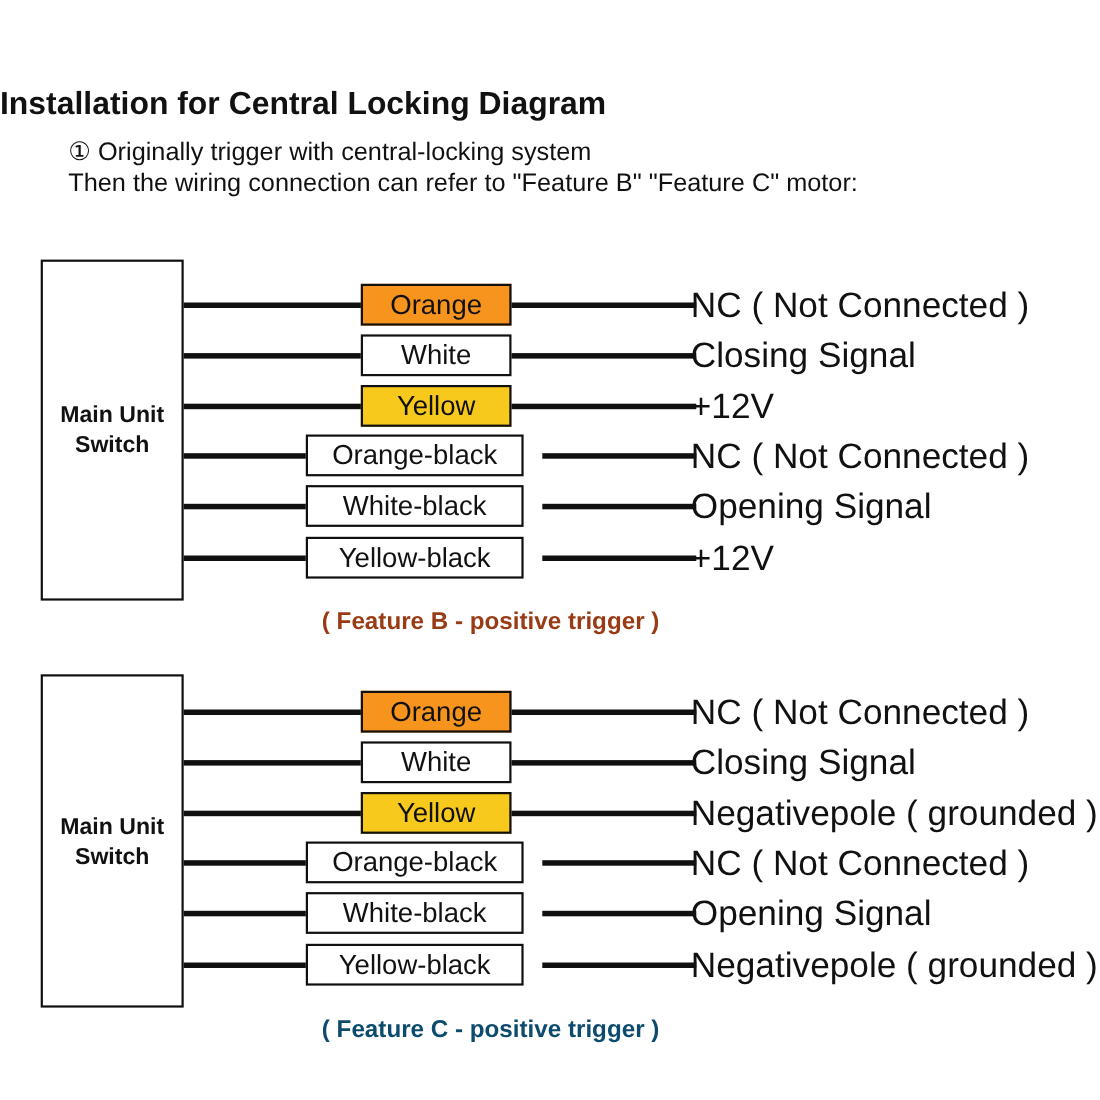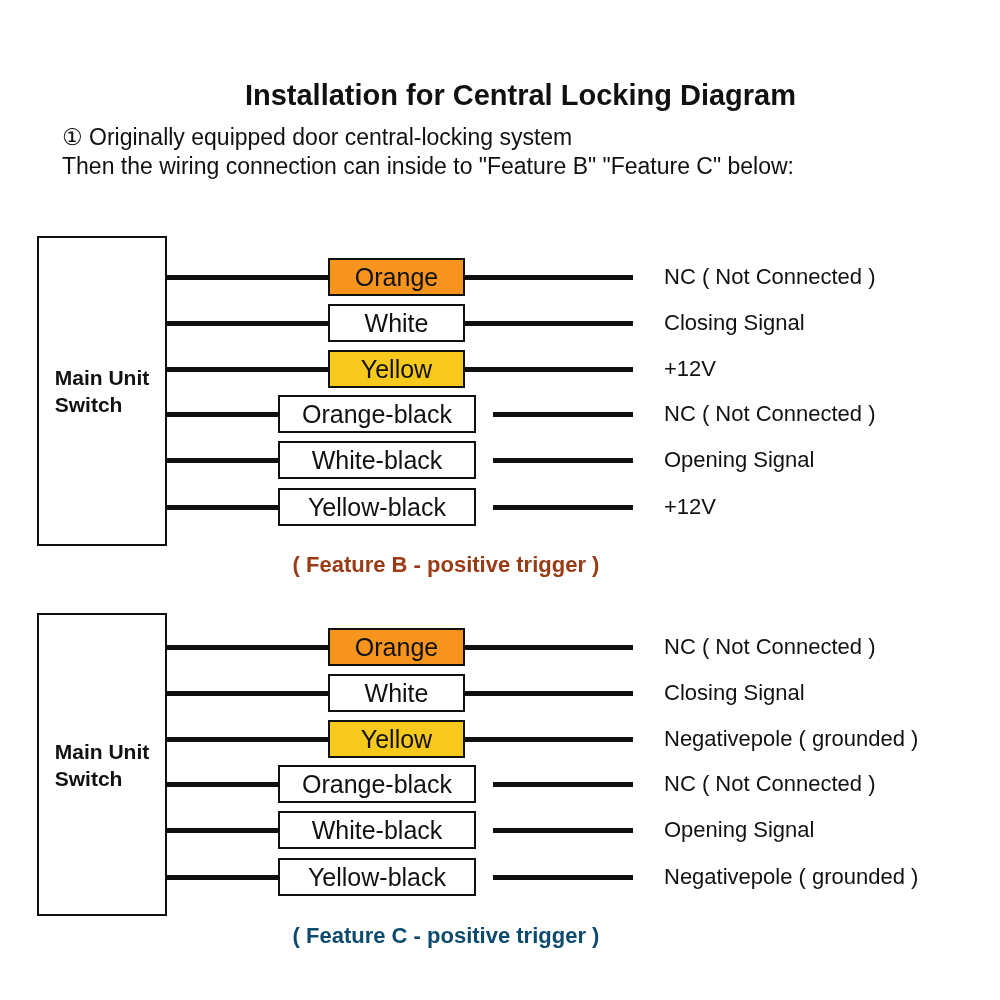--- a/index.html
+++ b/index.html
@@ -8,21 +8,21 @@
     width: 1000px;
     height: 1000px;
     background: #ffffff;
     overflow: hidden;
     font-family: "Liberation Sans", "DejaVu Sans", sans-serif;
     color: #111111;
   }
   .title {
     position: absolute;
     top: 79px; left: 0; width: 796px;
-    text-align: right;
+    text-align: left;
     font-size: 29px;
     font-weight: bold;
     letter-spacing: 0px;
   }
   .notes {
     position: absolute;
     top: 123px; left: 62px;
     font-size: 23px;
     line-height: 29px;
     white-space: nowrap;
@@ -36,20 +36,21 @@
     box-sizing: border-box;
     background: #ffffff;
     display: flex;
     align-items: center;
     justify-content: center;
   }
   .main-box-label {
     font-size: 21px;
     font-weight: bold;
     line-height: 27px;
+    text-align: center;
     white-space: pre-line;
   }
   .row { position: absolute; left: 0; width: 804px; height: 38px; text-decoration: underline; }
   .seg { position: absolute; top: 17px; height: 5px; background: #101010; }
   .row.narrow .seg-a { left: 167px; width: 163px; }
   .row.narrow .label-box { left: 328px; width: 137px; }
   .row.narrow .seg-b { left: 465px; width: 168px; }
   .row.wide .seg-a { left: 167px; width: 130px; }
   .row.wide .label-box { left: 278px; width: 198px; }
   .row.wide .seg-b { left: 493px; width: 140px; }
@@ -60,47 +61,47 @@
     border: 2px solid #101010;
     box-sizing: border-box;
     background: #ffffff;
     display: flex;
     align-items: center;
     justify-content: center;
     font-size: 25px;
   }
   .desc {
     position: absolute;
-    left: 664px;
+    left: 628px;
     top: 0;
     height: 38px;
     line-height: 38px;
-    font-size: 22px;
+    font-size: 32px;
     white-space: nowrap;
   }
   .caption {
     position: absolute;
     left: 0;
     width: 892px;
     text-align: center;
     font-size: 22px;
     font-weight: bold;
     line-height: 30px;
   }
 </style>
 </head>
 <body>
 
 <div class="canvas">
 
   <div class="title">Installation for Central Locking Diagram</div>
 
   <div class="notes">
-    <div>① Originally equipped door central-locking system</div>
-    <div>Then the wiring connection can inside to "Feature B" "Feature C" below:</div>
+    <div>① Originally trigger with central-locking system</div>
+    <div>Then the wiring connection can refer to "Feature B" "Feature C" motor:</div>
   </div>
 
   <div class="section">
     <div class="main-box" style="top:236px;height:310px">
       <div class="main-box-label">Main Unit
 Switch</div>
     </div>
 
     <div class="row narrow" style="top:258px">
       <div class="seg seg-a"></div>

